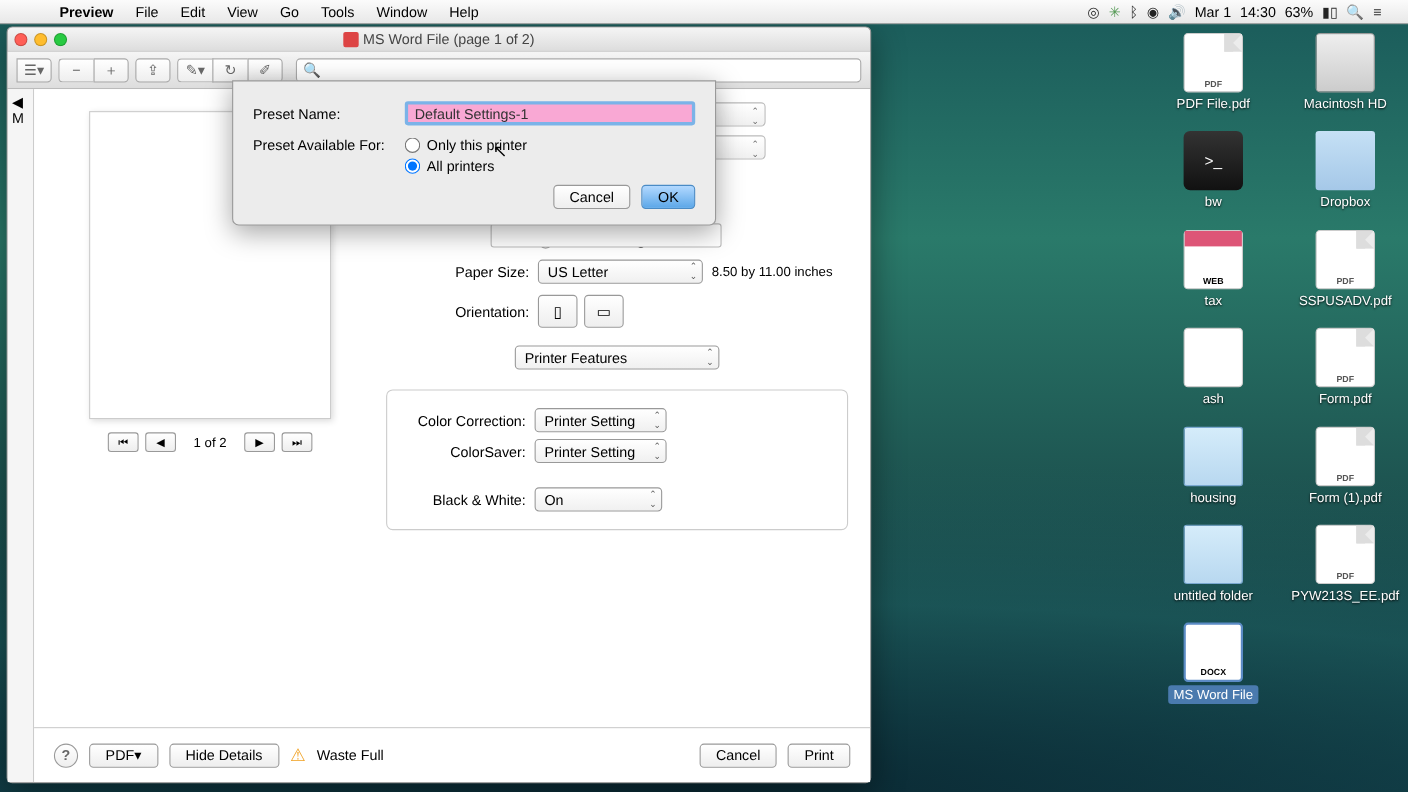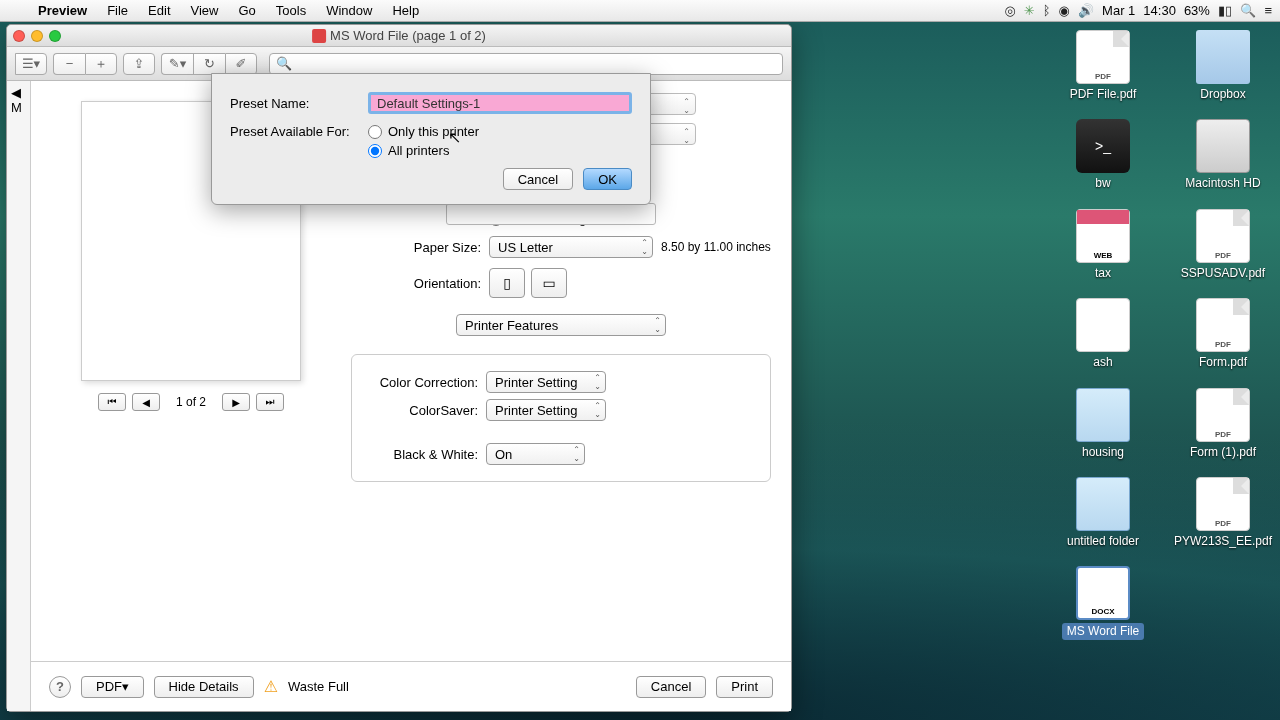--- a/index.html
+++ b/index.html
@@ -1,18 +1,18 @@
 <!DOCTYPE html>
 <html><head>
 <meta charset="utf-8">
 <style>
 * { margin: 0; padding: 0; box-sizing: border-box; font-family: -apple-system, "Lucida Grande", sans-serif; font-size: 13px; }
 body { width: 1280px; height: 720px; overflow: hidden; position: relative; background: linear-gradient(180deg, #0a3d3d 0%, #1a5a5a 20%, #2a6a5a 40%, #1a4a4a 70%, #0a2a3a 100%); }
 .wave-bg { position: absolute; inset: 0; background: radial-gradient(ellipse 200% 60% at 50% 100%, rgba(10,40,50,0.9) 0%, rgba(30,100,100,0.5) 40%, transparent 70%), linear-gradient(180deg, #1a5a5a 0%, #2a7a6a 30%, #1a4a4a 70%, #0a2a3a 100%); }
-.menubar { position: absolute; top: 0; left: 0; right: 0; height: 22px; background: linear-gradient(#fbfbfb, #e8e8e8); border-bottom: 1px solid #aaa; display: flex; align-items: center; padding: 0 8px; z-index: 1000; }
+.menubar { position: absolute; top: 0; left: 0; right: 0; height: 22px; background: linear-gradient(#fbfbfb, #e8e8e8); border-bottom: 1px solid #aaa; display: flex; align-items: center; padding: 0 24px; z-index: 1000; }
 .menubar-left { display: flex; align-items: center; gap: 0; }
 .apple-logo { font-size: 15px; padding: 0 10px; }
 .menu-item { padding: 0 10px; font-size: 13px; cursor: default; }
 .menu-item.bold { font-weight: bold; }
 .menubar-right { margin-left: auto; display: flex; align-items: center; gap: 8px; font-size: 13px; }
 .status-icon { font-size: 13px; opacity: 0.85; }
 .window { position: absolute; background: #ececec; border: 1px solid #999; border-radius: 5px; box-shadow: 0 8px 30px rgba(0,0,0,0.4); }
 .title-bar { height: 22px; background: linear-gradient(#f5f5f5, #ddd); border-bottom: 1px solid #bbb; border-radius: 5px 5px 0 0; display: flex; align-items: center; padding: 0 6px; position: relative; }
 .traffic-lights { display: flex; gap: 6px; }
 .traffic-light { width: 12px; height: 12px; border-radius: 50%; border: 1px solid rgba(0,0,0,0.2); }
@@ -139,26 +139,26 @@
     </div>
   <div class="di">
       <div class="di-icon icon-folder open"></div>
       <span class="di-label">untitled folder</span>
     </div>
   <div class="di">
       <div class="di-icon icon-docx selected"></div>
       <span class="di-label selected">MS Word File</span>
     </div>
   <div class="di">
+      <div class="di-icon icon-hd"></div>
+      <span class="di-label">Macintosh HD</span>
+    </div>
+  <div class="di">
       <div class="di-icon icon-dropbox"></div>
       <span class="di-label">Dropbox</span>
-    </div>
-  <div class="di">
-      <div class="di-icon icon-hd"></div>
-      <span class="di-label">Macintosh HD</span>
     </div>
   <div class="di">
       <div class="di-icon icon-pdf"></div>
       <span class="di-label">SSPUSADV.pdf</span>
     </div>
   <div class="di">
       <div class="di-icon icon-pdf"></div>
       <span class="di-label">Form.pdf</span>
     </div>
   <div class="di">
@@ -224,53 +224,53 @@
           </div>
         </div>
 
         <div class="settings-col">
           <div class="radio-row" style="margin-left:138px">
             <input type="radio" style="">
             <span>Selected Page in Sidebar</span>
           </div>
           <div class="setting-row">
             <span class="setting-label">Paper Size:</span>
-            <span class="aqua-select" style="width:164px">
+            <span class="aqua-select" style="width:150px">
                 <span>US Letter</span>
               </span>
             <span style="font-size:12px">8.50 by 11.00 inches</span>
           </div>
           <div class="setting-row">
             <span class="setting-label">Orientation:</span>
             <div class="orientation-btns">
               <div class="orient-btn">▯</div>
               <div class="orient-btn">▭</div>
             </div>
           </div>
           <div class="setting-row" style="justify-content:center; margin-top:6px">
-            <span class="aqua-select" style="width:210px">
+            <span class="aqua-select" style="width:186px">
                 <span>Printer Features</span>
               </span>
           </div>
           <div class="feature-panel">
             <div class="setting-row">
               <span class="setting-label" style="width:110px">Color Correction:</span>
               <span class="aqua-select" style="width:120px">
                   <span>Printer Setting</span>
                 </span>
             </div>
             <div class="setting-row" style="margin-top:6px">
               <span class="setting-label" style="width:110px">ColorSaver:</span>
               <span class="aqua-select" style="width:120px">
                   <span>Printer Setting</span>
                 </span>
             </div>
             <div class="setting-row" style="margin-top:22px">
               <span class="setting-label" style="width:110px">Black &amp; White:</span>
-              <span class="aqua-select" style="width:99px">
+              <span class="aqua-select" style="width:116px">
                   <span>On</span>
                 </span>
             </div>
           </div>
         </div>
 
         <div class="modal-sheet" style="top:-8px;">
           <div class="modal-row">
             <span class="modal-label">Preset Name:</span>
             <input class="modal-input" value="Default Settings-1" style="">

